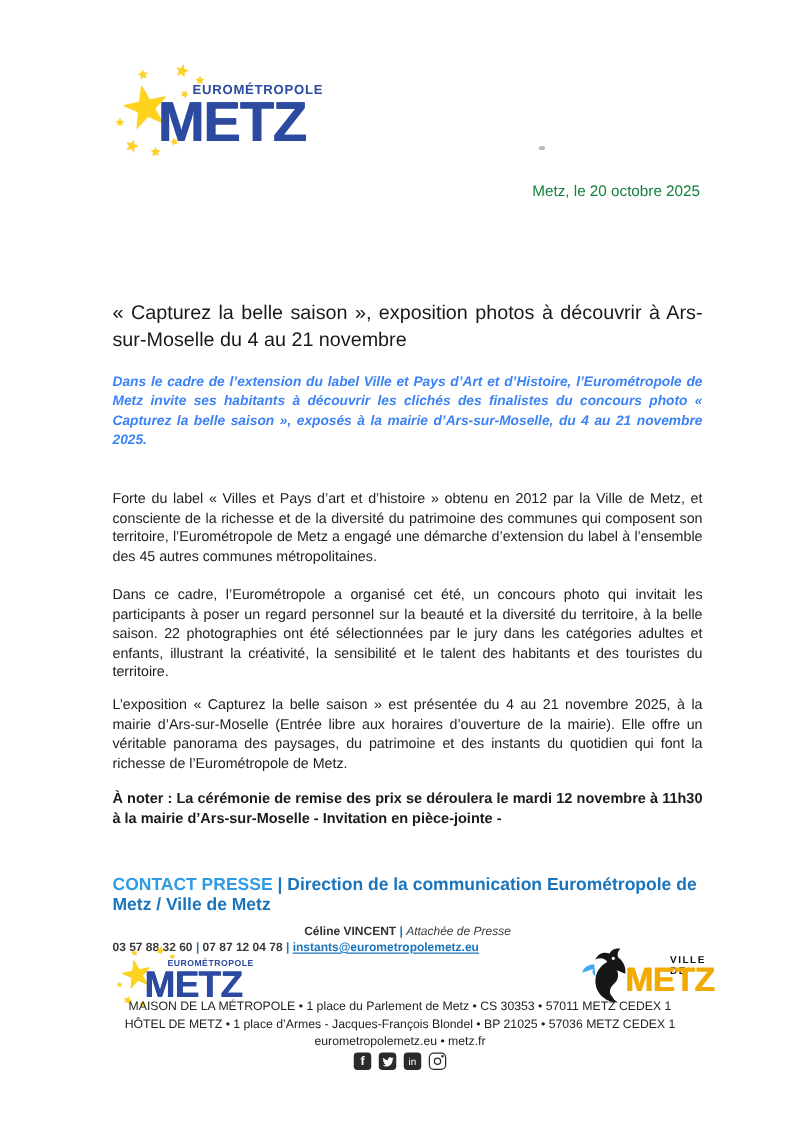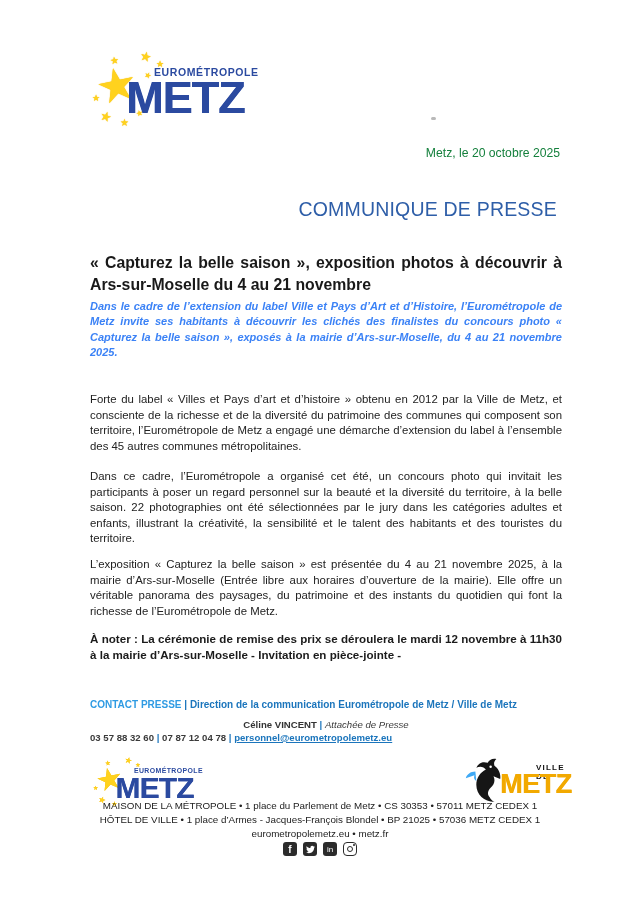--- a/index.html
+++ b/index.html
@@ -35,40 +35,40 @@
 
   
   .artifact { position:absolute; left:431px; top:117px; width:5px; height:3px;
     background:#b9b9b9; border-radius:2px; }
   .date-line { position:absolute; right:80px; top:146px; font-size:12.2px; color:#15803d; }
   .doc-type  { position:absolute; right:83px; top:198px; font-size:19.5px;
     color:#2E5EA8; letter-spacing:0.2px; }
 
   
   .headline {
-    position:absolute; left:90px; top:252px; width:472px;
-    font-size:15.8px; font-weight:700; line-height:1.38; text-align:justify; color:#191919;
+    position:absolute; left:90px; top:240px; width:472px;
+    font-size:15.8px; font-weight:400; line-height:1.38; text-align:justify; color:#191919;
   }
   .lead {
     position:absolute; left:90px; top:299px; width:472px;
     font-size:11px; font-weight:700; font-style:italic; line-height:1.39;
     text-align:justify; color:#3b82f6;
   }
   .para { position:absolute; left:90px; width:472px; font-size:11.4px;
     line-height:1.36; text-align:justify; color:#222; }
   .para.p1 { top:392px; }
   .para.p2 { top:469px; }
   .para.p3 { top:557px; }
   .note { position:absolute; left:90px; top:631px; width:472px;
     font-size:11.6px; font-weight:700; line-height:1.4; text-align:justify; color:#1b1b1b; }
   .note .note-italic { }
 
   
   .contact { position:absolute; left:90px; top:699px; width:472px; }
-  .c-line1 { font-size:10px; font-weight:700; }
+  .c-line1 { font-size:14px; font-weight:700; }
   .c-label { color:#2F9BE3; }
   .c-sep   { color:#1B75BC; font-weight:700; }
   .c-dept  { color:#1B75BC; }
   .c-line2 { margin-top:9px; font-size:9.6px; color:#3a3a3a;text-align:center; }
   .c-name  { font-weight:700; color:#333; }
   .c-role  { font-style:italic; color:#3a3a3a; }
   .c-line3 { margin-top:2px; font-size:9.6px; font-weight:700; color:#3a3a3a; }
   .c-email { color:#1B75BC; text-decoration:underline; cursor:pointer; }
 
   
@@ -112,21 +112,20 @@
     <span class="star s6">★</span>
     <span class="star s7">★</span>
     <span class="star s8">★</span>
     <div class="em-word">EUROMÉTROPOLE</div>
     <div class="em-metz">METZ</div>
   </div>
 
   <div class="artifact"></div>
 
   <div class="date-line">Metz, le 20 octobre 2025</div>
-  <div class="doc-type">COMMUNIQUE DE PRESSE</div>
 
   <div class="headline">« Capturez la belle saison », exposition photos à découvrir à Ars-sur-Moselle du 4 au 21 novembre</div>
   <div class="lead">Dans le cadre de l’extension du label Ville et Pays d’Art et d’Histoire, l’Eurométropole de Metz invite ses habitants à découvrir les clichés des finalistes du concours photo « Capturez la belle saison », exposés à la mairie d’Ars-sur-Moselle, du 4 au 21 novembre 2025.</div>
   <div class="para p1">Forte du label « Villes et Pays d’art et d’histoire » obtenu en 2012 par la Ville de Metz, et consciente de la richesse et de la diversité du patrimoine des communes qui composent son territoire, l’Eurométropole de Metz a engagé une démarche d’extension du label à l’ensemble des 45 autres communes métropolitaines.</div>
   <div class="para p2">Dans ce cadre, l’Eurométropole a organisé cet été, un concours photo qui invitait les participants à poser un regard personnel sur la beauté et la diversité du territoire, à la belle saison. 22  photographies ont été sélectionnées par le jury dans les catégories adultes et enfants, illustrant la créativité, la sensibilité et le talent des habitants et des touristes du territoire.</div>
   <div class="para p3">L’exposition « Capturez la belle saison » est présentée du 4 au 21 novembre 2025, à la mairie d’Ars-sur-Moselle (Entrée libre aux horaires d’ouverture de la mairie). Elle offre un véritable panorama des paysages, du patrimoine et des instants du quotidien qui font la richesse de l’Eurométropole de Metz.</div>
   <div class="note">
     <span>À noter : La cérémonie de remise des prix se déroulera le mardi 12 novembre à 11h30 à la mairie d’Ars-sur-Moselle - </span><span class="note-italic">Invitation en pièce-jointe -</span>
   </div>
 
@@ -139,21 +138,21 @@
     <div class="c-line2">
       <span class="c-name">Céline VINCENT</span>
       <span class="c-sep">|</span>
       <span class="c-role">Attachée de Presse</span>
     </div>
     <div class="c-line3">
       <span>03 57 88 32 60</span>
       <span class="c-sep">|</span>
       <span>07 87 12 04 78</span>
       <span class="c-sep">|</span>
-      <span class="c-email">personnel@eurometropolemetz.eu</span>
+      <span class="c-email">instants@eurometropolemetz.eu</span>
     </div>
   </div>
 
   <div class="em-logo foot">
     <span class="star big">★</span>
     <span class="star s1">★</span>
     <span class="star s2">★</span>
     <span class="star s4">★</span>
     <span class="star s5">★</span>
     <span class="star s6">★</span>
@@ -169,21 +168,21 @@
       <circle cx="30" cy="9" r="1.3" fill="#ffffff"></circle>
     </svg>
     <div class="vm-word">VILLE DE</div>
     <div class="vm-metz">METZ</div>
   </div>
 
   <div class="f-line l1">
     <span class="f-bold">MAISON DE LA MÉTROPOLE</span><span> • 1 place du Parlement de Metz • CS 30353 • 57011 METZ CEDEX 1</span>
   </div>
   <div class="f-line l2">
-    <span class="f-bold">HÔTEL DE VILLE</span><span> • 1 place d’Armes - Jacques-François Blondel • BP 21025 • 57036 METZ CEDEX 1</span>
+    <span class="f-bold">HÔTEL DE METZ</span><span> • 1 place d’Armes - Jacques-François Blondel • BP 21025 • 57036 METZ CEDEX 1</span>
   </div>
   <div class="f-line l3">eurometropolemetz.eu • metz.fr</div>
 
   <div class="socials">
     <div class="soc fb">
       <span>f</span>
     </div>
     <div class="soc tw">
       <svg width="9" height="9" viewBox="0 0 24 24">
           <path fill="#ffffff" d="M23.953 4.57a10 10 0 01-2.825.775 4.958 4.958 0 002.163-2.723c-.951.555-2.005.959-3.127 1.184a4.92 4.92 0 00-8.384 4.482C7.69 8.095 4.067 6.13 1.64 3.162a4.822 4.822 0 00-.666 2.475c0 1.71.87 3.213 2.188 4.096a4.904 4.904 0 01-2.228-.616v.06a4.923 4.923 0 003.946 4.827 4.996 4.996 0 01-2.212.085 4.936 4.936 0 004.604 3.417 9.867 9.867 0 01-6.102 2.105c-.39 0-.779-.023-1.17-.067a13.995 13.995 0 007.557 2.209c9.053 0 13.998-7.496 13.998-13.985 0-.21 0-.42-.015-.63A9.935 9.935 0 0024 4.59z"></path>

